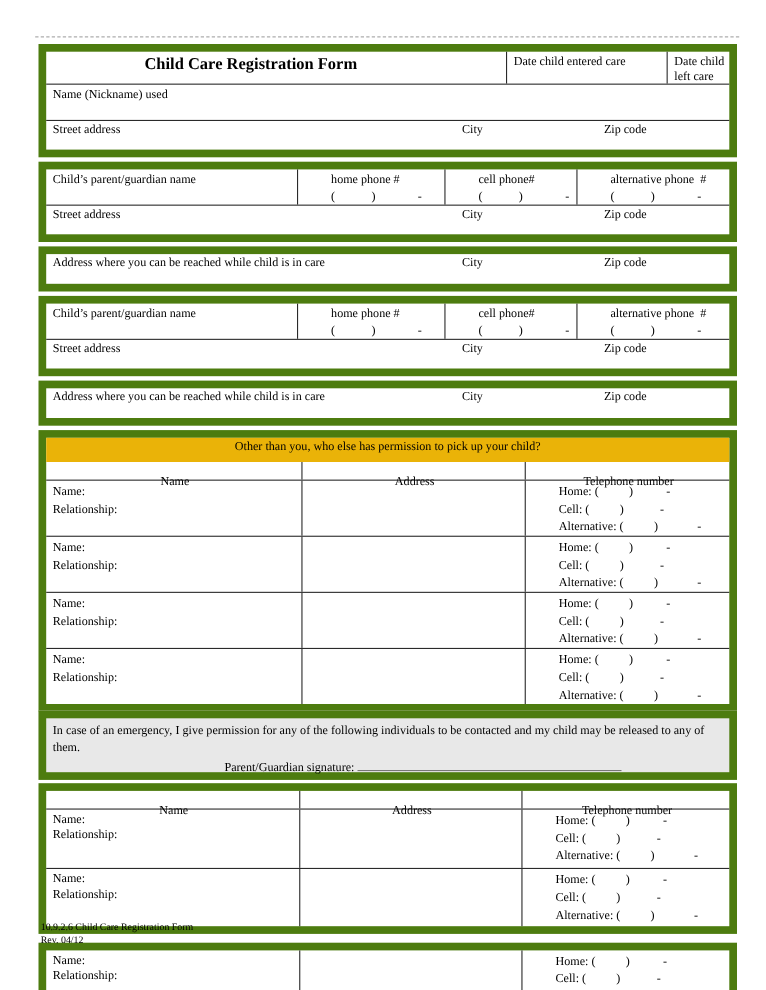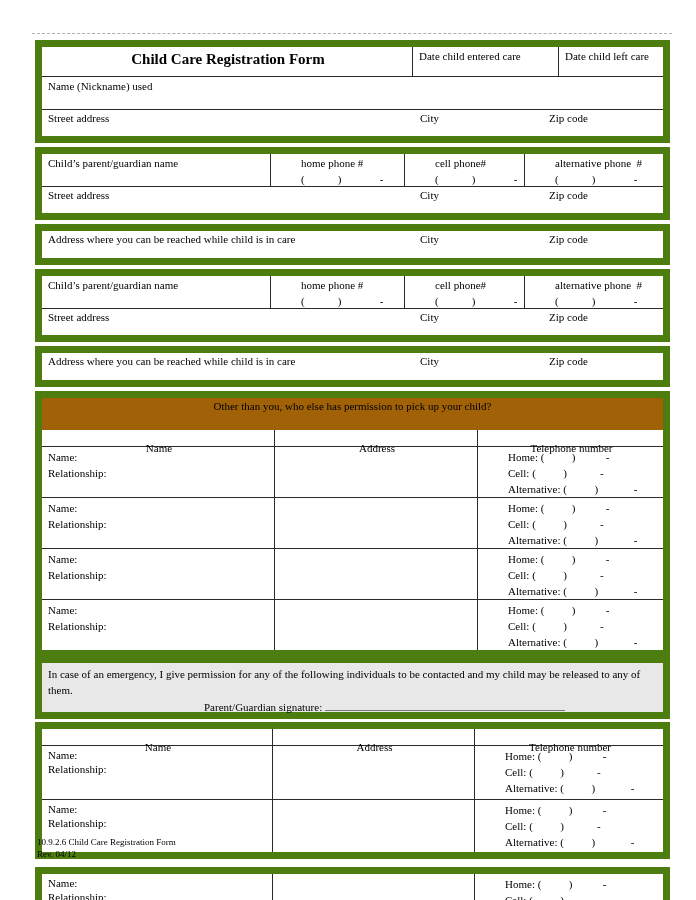--- a/index.html
+++ b/index.html
@@ -10,38 +10,38 @@
   .sec{border:7px solid #4d7c0f;box-sizing:border-box;background:#fff;margin-bottom:4px;}
   .row{display:flex;box-sizing:border-box;}
   .row + .row{border-top:1px solid #2a2a2a;}
   .c{box-sizing:border-box;padding:2px 4px 0 6px;font-size:11px;line-height:14px;}
   .c + .c{border-left:1px solid #2a2a2a;}
   .pre{white-space:pre;margin-left:24px;}
   
   .rowA1{height:29px;}
   .titleCell{width:370px;text-align:center;}
   .titleCell .t{font-size:15px;font-weight:bold;padding-top:3px;}
-  .dateCell{width:146px;}
+  .dateCell{width:146px;margin-left:48px;}
   .lastCell{flex:1;}
   .rowA2{height:33px;}
   .childNames{width:325px;position:relative;}
   .childNames span{position:absolute;top:2px;}
   .ln-label{left:6px;} .ln-last{left:85px;} .ln-first{left:168px;} .ln-middle{left:252px;}
   .nickCell{width:191px;}
   
   .addrRow{height:27px;position:relative;}
   .addrRow span{position:absolute;top:2px;font-size:11px;}
   .a-left{left:6px;} .a-city{left:378px;} .a-zip{left:507px;}
   
   .rowG{height:32px;}
   .gName{width:228px;}
   .gHome{width:134px;} .gCell{width:120px;} .gAlt{flex:1;}
   .phone2{margin-top:2px;}
   
-  .band{height:32px;background:#a16207;text-align:center;font-size:11px;padding-top:2px;box-sizing:border-box;}
+  .band{height:22px;background:#eab308;text-align:center;font-size:11px;padding-top:2px;box-sizing:border-box;}
   .hdrRow{height:16px;}
   .hc{text-align:center;padding-top:11px;}
   .col1{width:232px;} .col2{width:203px;} .col3{flex:1;}
   .f-col1{width:230px;} .f-col2{width:202px;}
   .crow{height:51px;}
   .crow .line{line-height:16px;}
   .telCell .line{line-height:16px;}
   
   .emg{background:#e8e8e8;height:63px;box-sizing:border-box;padding:3px 10px 17px 6px;margin-top:-5px;margin-bottom:3px;}
   .emg p{margin:0;font-size:11px;line-height:16px;max-width:600px;}

